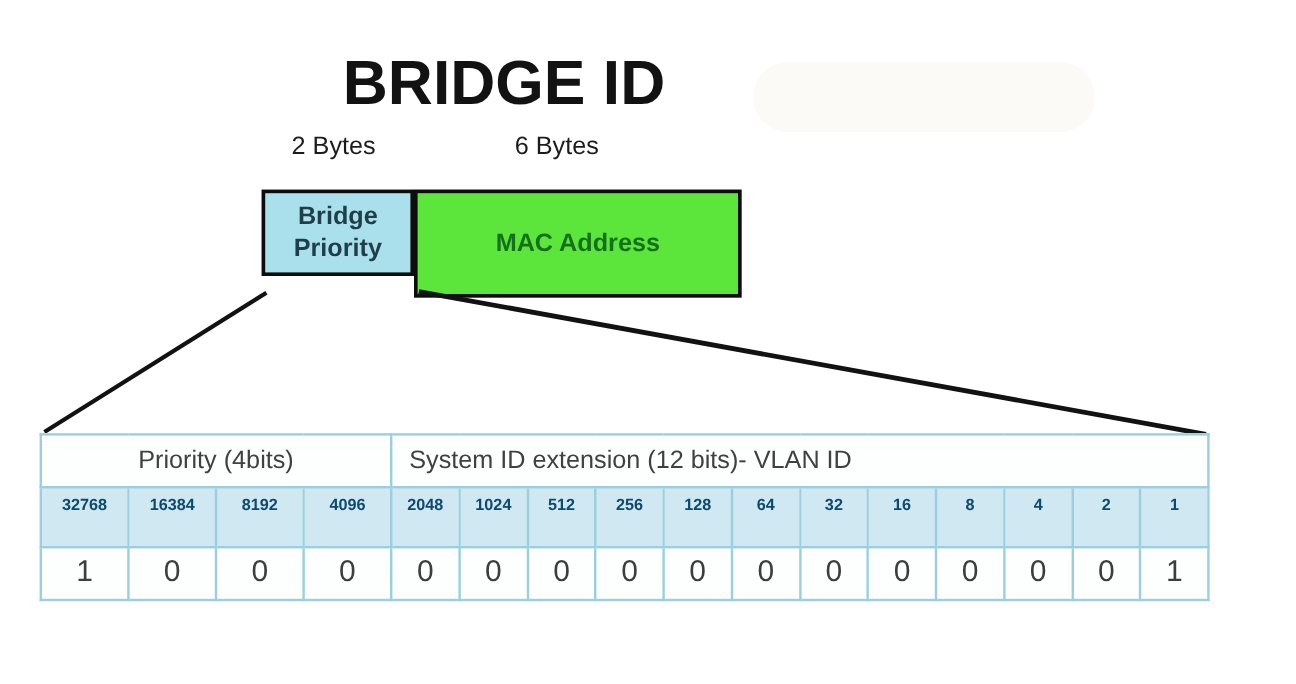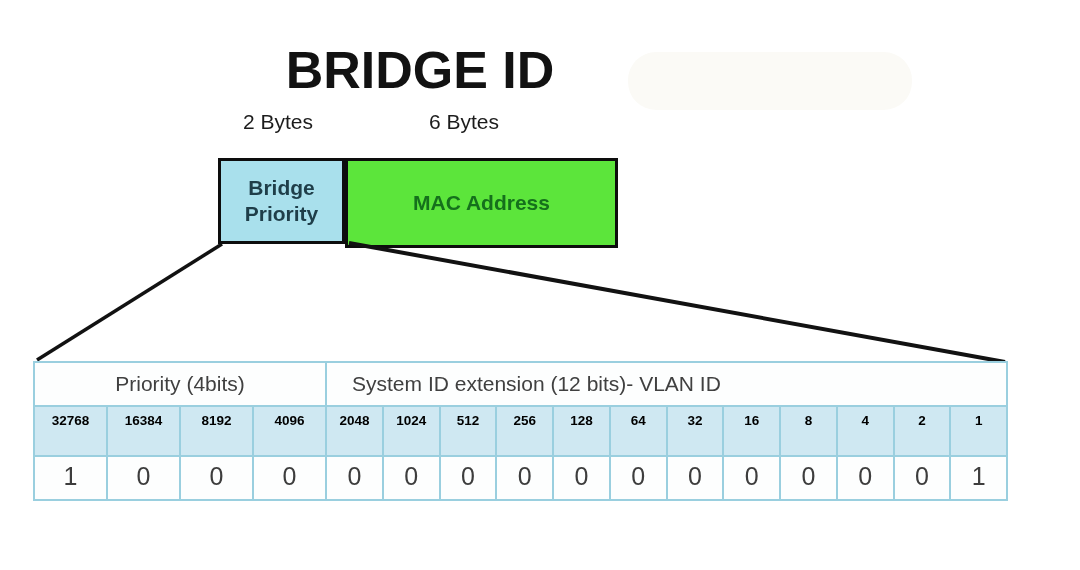--- a/index.html
+++ b/index.html
@@ -39,21 +39,21 @@
   
   .field-box{
     top:158px;
     border:3px solid #0d0d0d;
     box-sizing:border-box;
     display:flex;align-items:center;justify-content:center;
     text-align:center;
     font-weight:bold;font-size:21px;line-height:1.25;
   }
   .box-priority{
-    left:218px;width:127px;height:86px;
+    left:218px;width:127px;height:72px;
     background:var(--priority-box-fill,#a9e0ec);
     color:#1f3e49;
     padding:0 14px;
   }
   .box-mac{
     left:345px;width:273px;height:90px;
     background:var(--mac-box-fill,#5ce53b);
     color:#15701c;
   }
 
@@ -74,25 +74,25 @@
     border:2px solid var(--table-border,#9acfdf);
     box-sizing:border-box;
     overflow:hidden;white-space:nowrap;
   }
   tr.hdr-row th{
     height:44px;
     background:#fdfefe;
     font-size:21px;font-weight:normal;color:#404040;
   }
   th.hdr-priority{text-align:center;}
-  th.hdr-system{text-align:left;padding-left:25px;}
+  th.hdr-system{text-align:left;padding-left:14px;}
   tr.value-row td{
     height:50px;
     background:var(--place-value-row-fill,#cfe8f2);
-    font-size:13.5px;font-weight:bold;color:#000000;
+    font-size:13.5px;font-weight:bold;color:#0c4a6e;
     text-align:center;vertical-align:top;
     padding-top:6px;
   }
   tr.bit-row td{
     height:44px;
     background:#fdfefe;
     font-size:25px;font-weight:normal;color:#3d3d3d;
     text-align:center;vertical-align:middle;
     padding-bottom:4px;
   }

